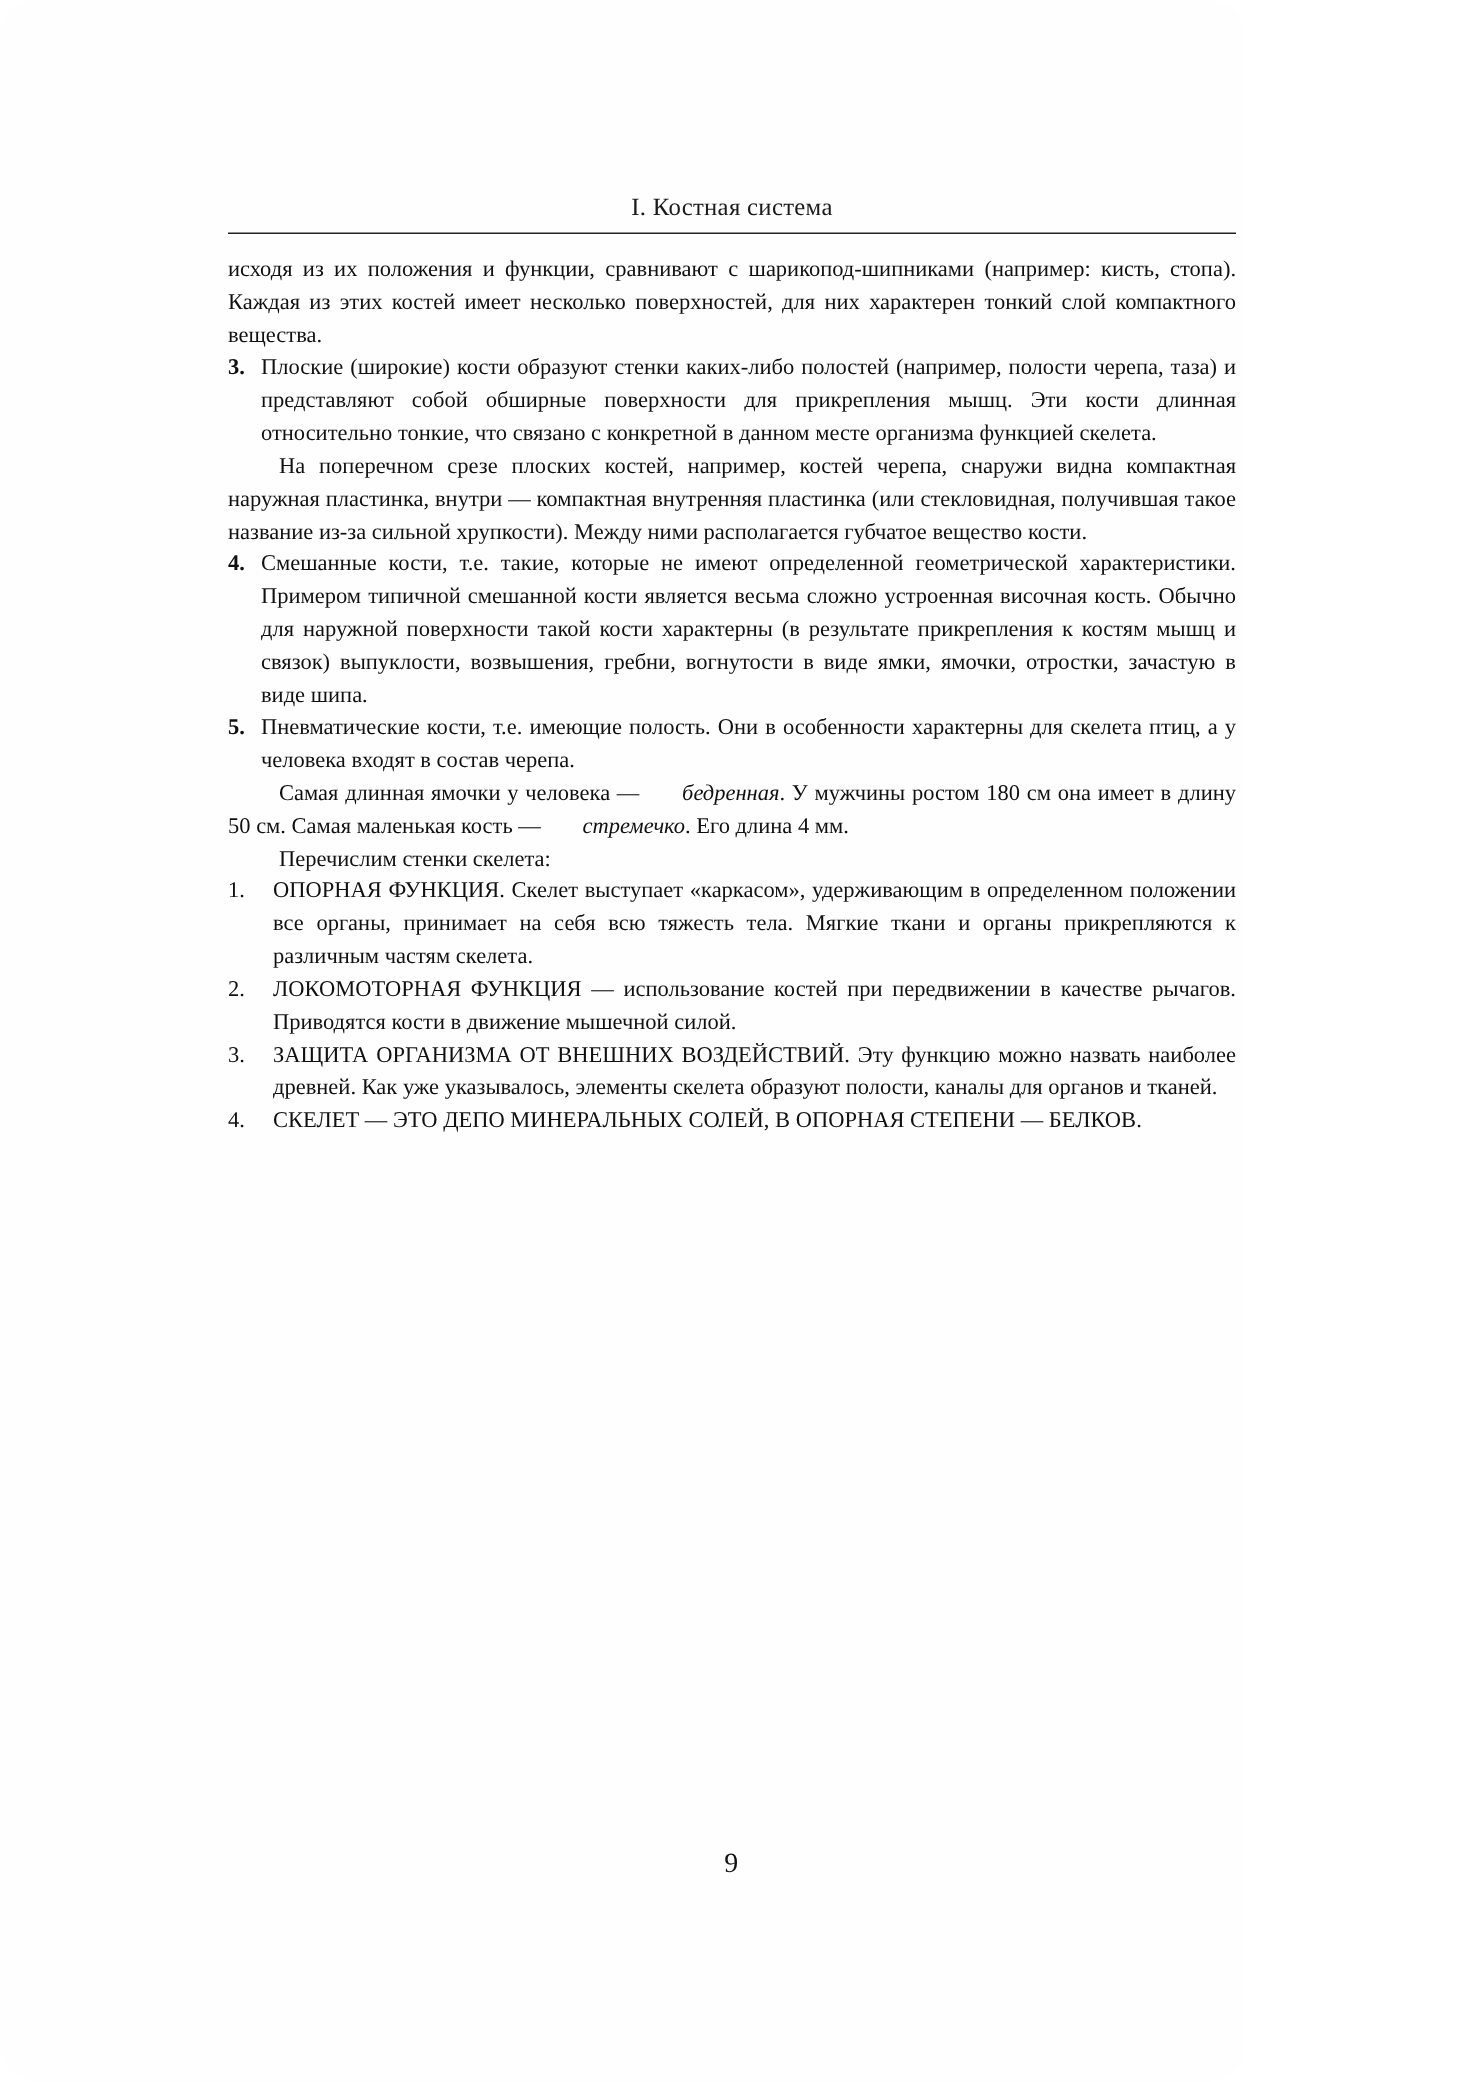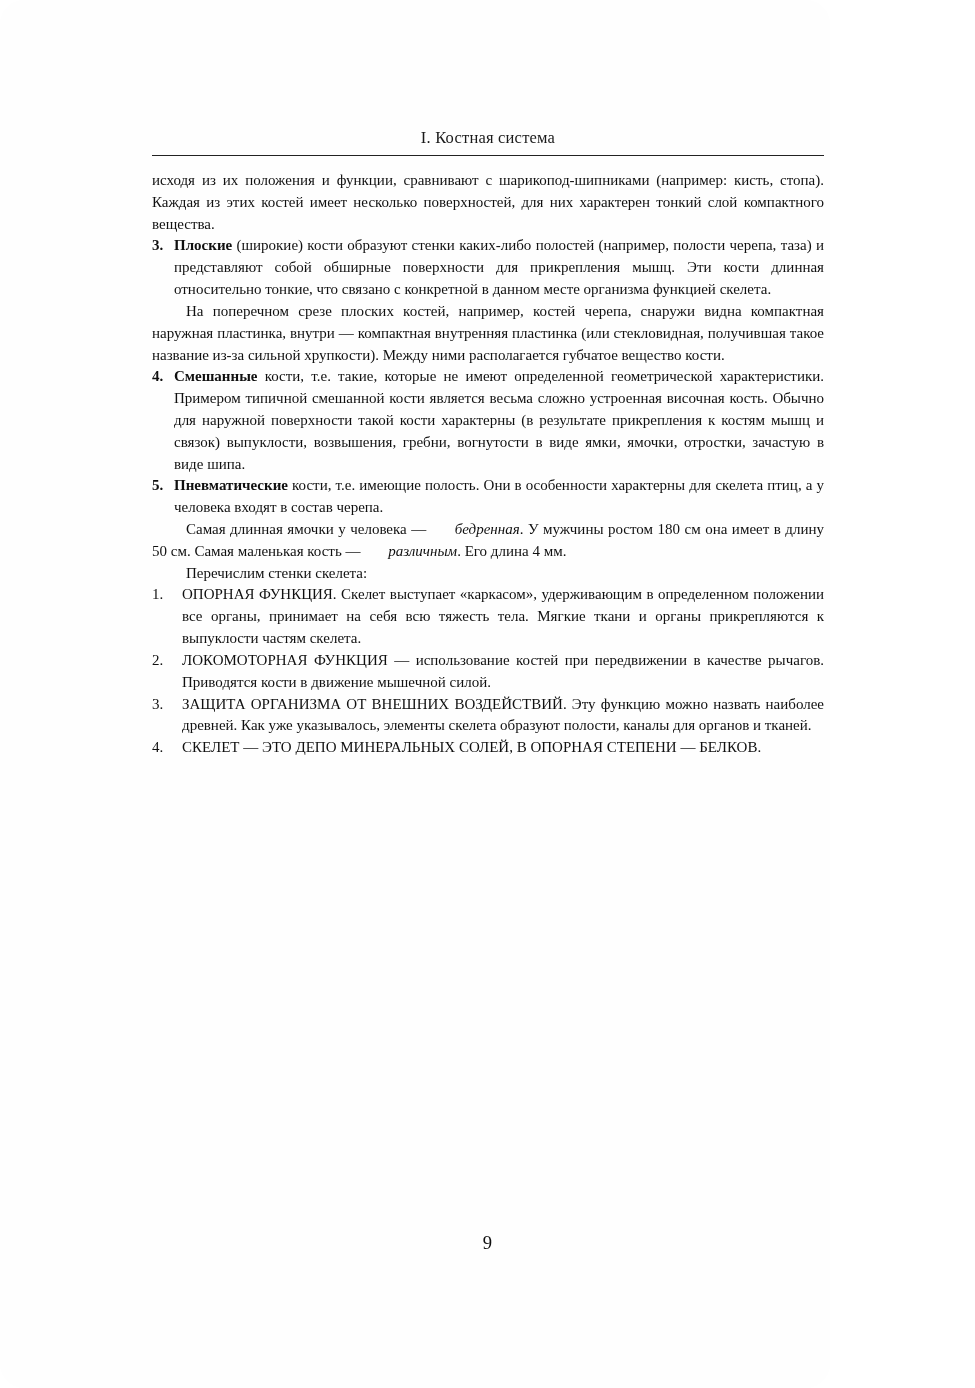--- a/index.html
+++ b/index.html
@@ -67,21 +67,21 @@
     text-align: left;
   }
   .hang .marker.plain {
     font-weight: normal;
     min-width: 30px;
   }
   .hang .htext {
     flex: 1 1 auto;
     text-align: justify;
   }
-  b { font-weight: bold; }
+  b { font-weight: normal; }
   i { font-style: italic; margin-left: 24px; }
   .folio {
     position: absolute;
     left: 0;
     top: 1232px;
     width: 975px;
     text-align: center;
     font-size: 18.6px;
     color: #101010;
   }
@@ -111,27 +111,27 @@
       <div class="hang blk">
         <span class="marker">4.</span>
         <span class="htext"><b>Смешанные</b><span> кости, т.е. такие, которые не имеют определенной геометрической характеристики. Примером типичной смешанной кости является весьма сложно устроенная височная кость. Обычно для наружной поверхности такой кости характерны (в результате прикрепления к костям мышц и связок) выпуклости, возвышения, гребни, вогнутости в виде ямки, ямочки, отростки, зачастую в виде шипа.</span></span>
       </div>
 
       <div class="hang blk">
         <span class="marker">5.</span>
         <span class="htext"><b>Пневматические</b><span> кости, т.е. имеющие полость. Они в особенности характерны для скелета птиц, а у человека входят в состав черепа.</span></span>
       </div>
 
-      <p class="indent blk"><span>Самая длинная ямочки у человека — </span><i>бедренная</i><span>. У мужчины ростом 180 см она имеет в длину 50 см. Самая маленькая кость — </span><i>различным</i><span>. Его длина 4 мм.</span></p>
+      <p class="indent blk"><span>Самая длинная ямочки у человека — </span><i>бедренная</i><span>. У мужчины ростом 180 см она имеет в длину 50 см. Самая маленькая кость — </span><i>стремечко</i><span>. Его длина 4 мм.</span></p>
 
       <p class="indent blk">Перечислим стенки скелета:</p>
 
       <div class="hang blk">
         <span class="marker plain">1.</span>
-        <span class="htext">ОПОРНАЯ ФУНКЦИЯ. Скелет выступает «каркасом», удерживающим в определенном положении все органы, принимает на себя всю тяжесть тела. Мягкие ткани и органы прикрепляются к выпуклости частям скелета.</span>
+        <span class="htext">ОПОРНАЯ ФУНКЦИЯ. Скелет выступает «каркасом», удерживающим в определенном положении все органы, принимает на себя всю тяжесть тела. Мягкие ткани и органы прикрепляются к различным частям скелета.</span>
       </div>
 
       <div class="hang blk">
         <span class="marker plain">2.</span>
         <span class="htext">ЛОКОМОТОРНАЯ ФУНКЦИЯ — использование костей при передвижении в качестве рычагов. Приводятся кости в движение мышечной силой.</span>
       </div>
 
       <div class="hang blk">
         <span class="marker plain">3.</span>
         <span class="htext">ЗАЩИТА ОРГАНИЗМА ОТ ВНЕШНИХ ВОЗДЕЙСТВИЙ. Эту функцию можно назвать наиболее древней. Как уже указывалось, элементы скелета образуют полости, каналы для органов и тканей.</span>

